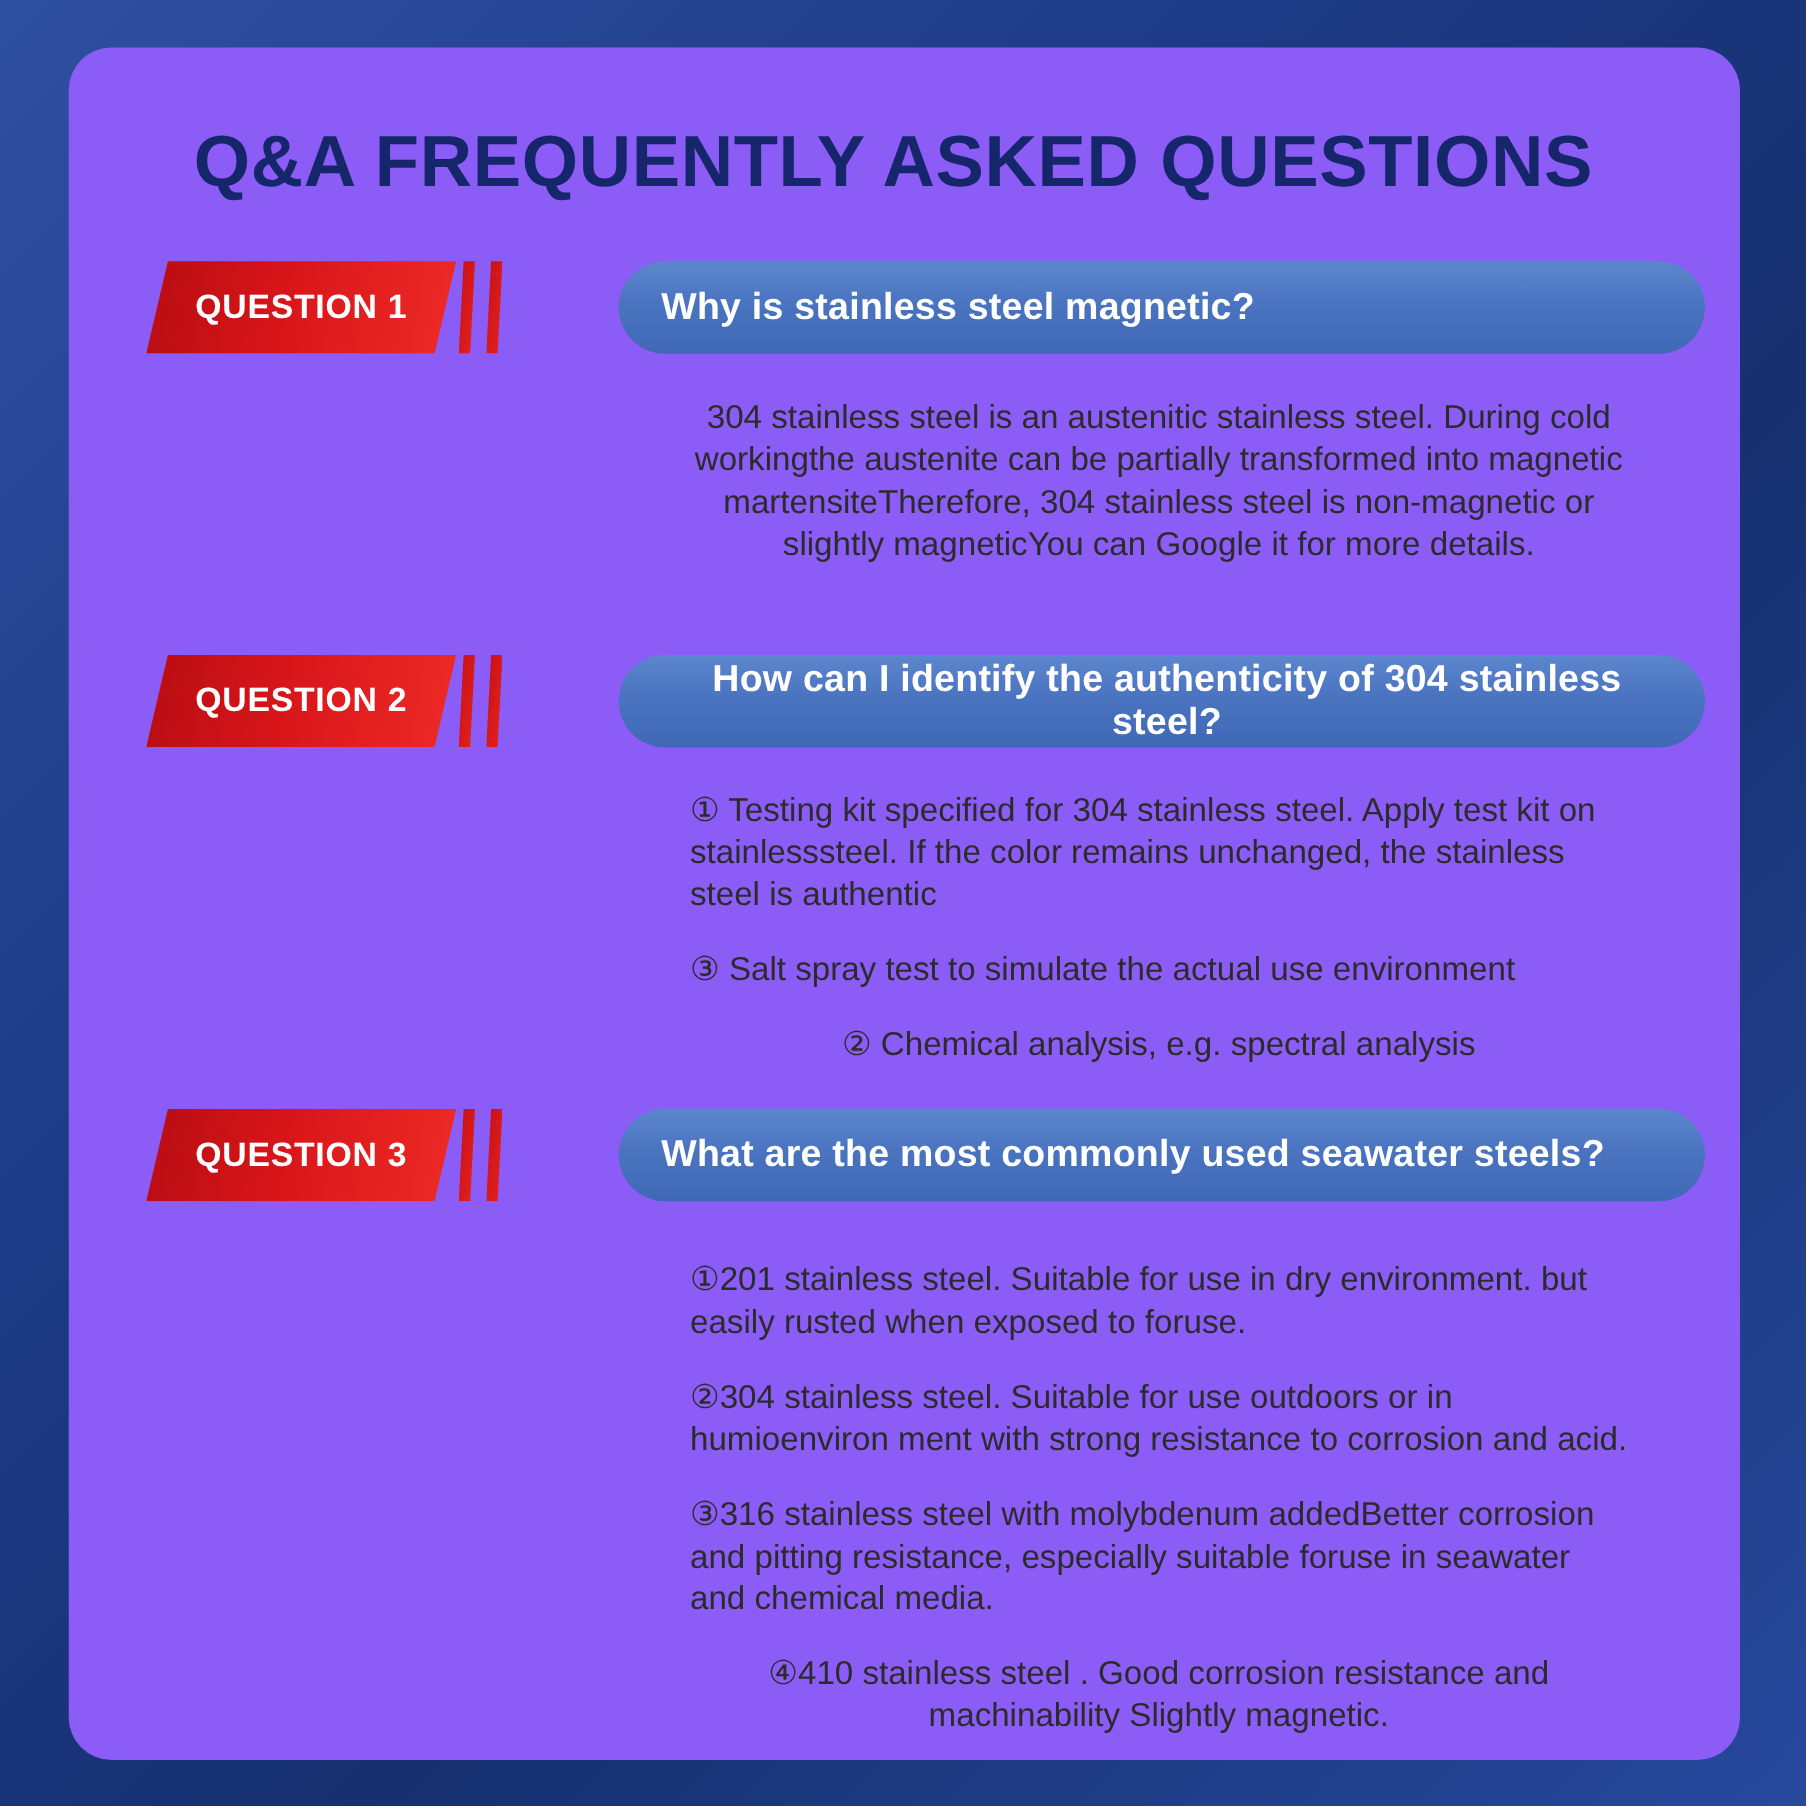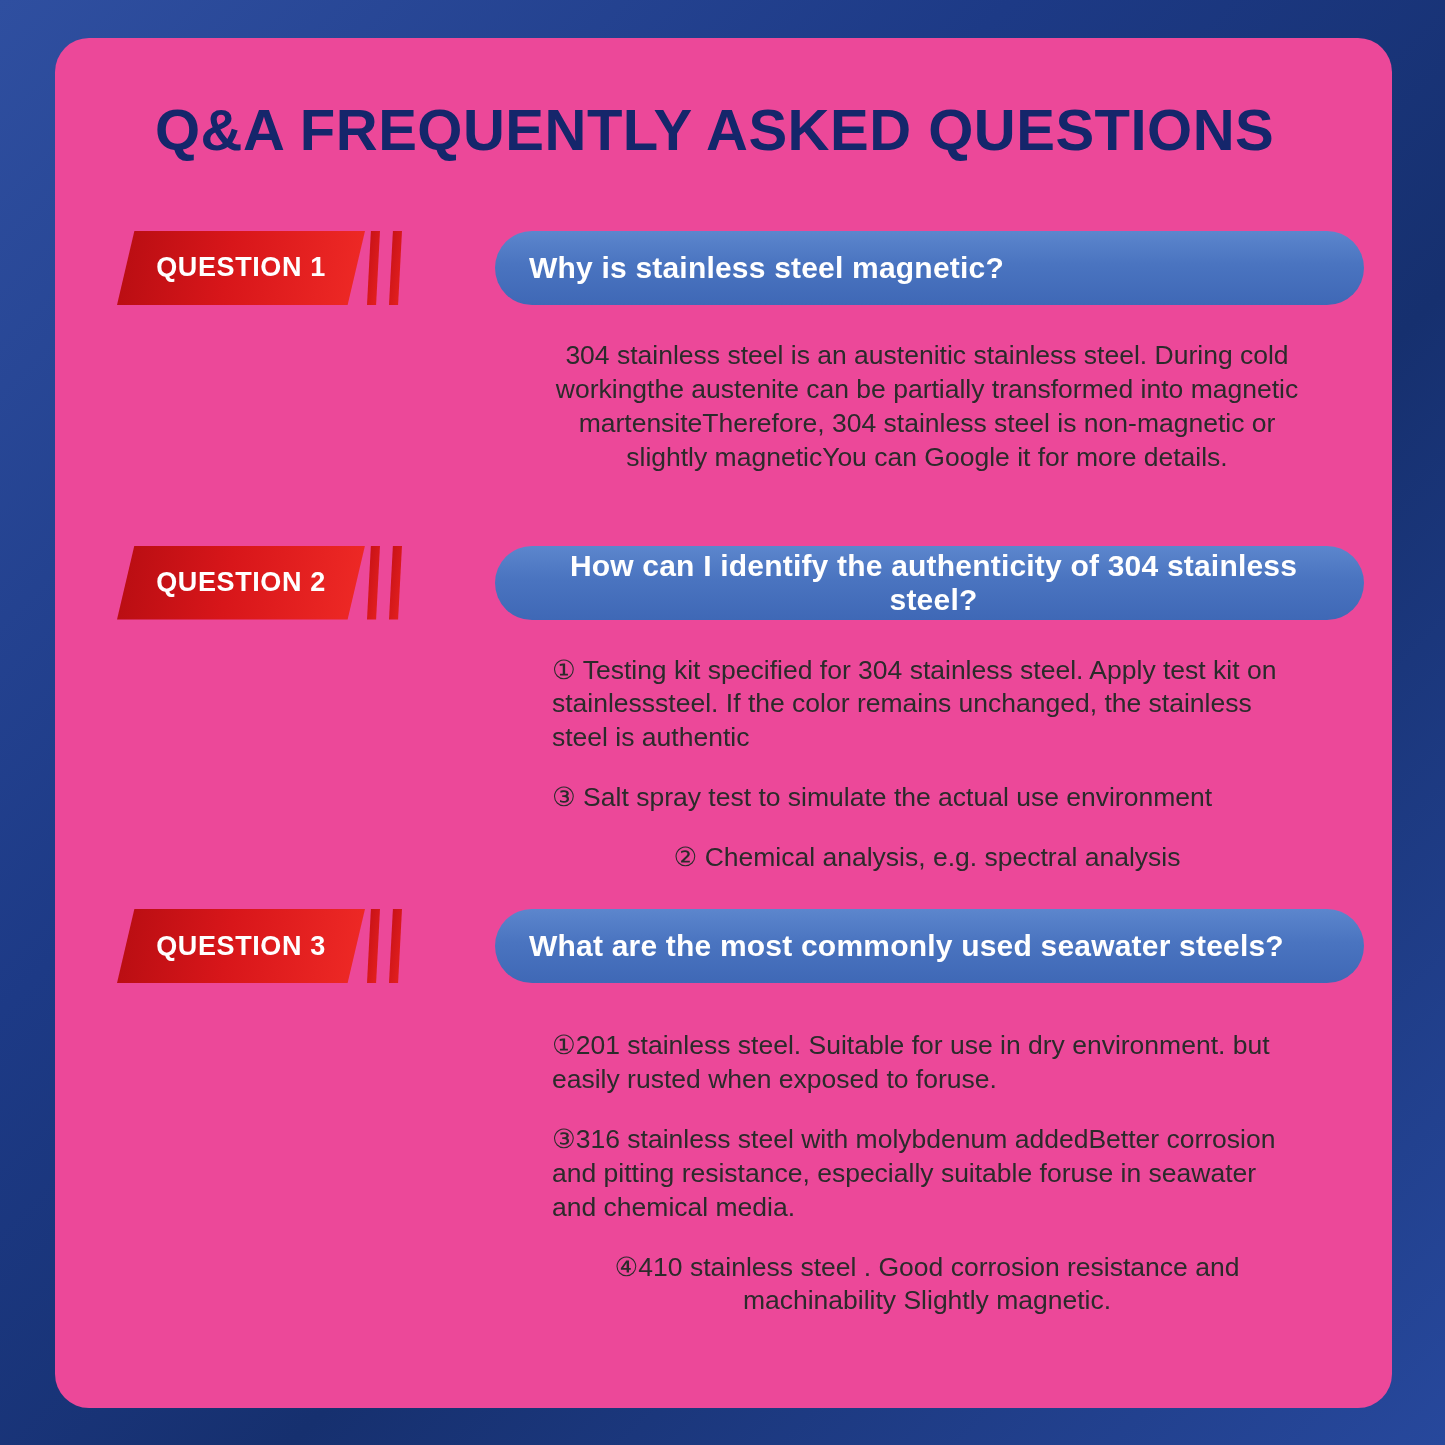--- a/index.html
+++ b/index.html
@@ -12,21 +12,21 @@
     font-family: "Liberation Sans", sans-serif;
     background: linear-gradient(135deg, #2f4fa0 0%, #1d3a86 35%, #16306f 60%, #27489c 100%);
     overflow: hidden;
   }
   .page {
     position: absolute;
     left: 55px;
     top: 38px;
     width: 1337px;
     height: 1370px;
-    background: #ec4899;
+    background: #8b5cf6;
     border-radius: 34px;
     box-sizing: border-box;
   }
   .title {
     margin: 0;
     padding: 62px 0 0 100px;
     font-size: 58px;
     line-height: 1.05;
     font-weight: bold;
     letter-spacing: 0.5px;
@@ -128,21 +128,21 @@
   .gap-a { height: 34px; }
   .gap-b { height: 46px; }
 </style>
 </head>
 <body>
 
 <div class="page">
 
   <h1 class="title">Q&amp;A FREQUENTLY ASKED QUESTIONS</h1>
 
-  <div class="qa-block" style="margin-top:70px;">
+  <div class="qa-block" style="margin-top:48px;">
     <div class="row">
       <div class="badge-wrap">
         <div class="badge"></div>
         <div class="badge-label">QUESTION 1</div>
         <div class="slash s1"></div>
         <div class="slash s2"></div>
       </div>
       <div class="pill">
         <span class="pill-text">Why is stainless steel magnetic?</span>
       </div>
@@ -181,18 +181,19 @@
         <div class="slash s1"></div>
         <div class="slash s2"></div>
       </div>
       <div class="pill">
         <span class="pill-text">What are the most commonly used seawater steels?</span>
       </div>
     </div>
     <div class="gap-b"></div>
     <div class="answer-wrap">
       <p class="answer ans-p">①201 stainless steel. Suitable for use in dry environment. but easily rusted when exposed to foruse.</p>
+      <p class="answer ans-p">②304 stainless steel. Suitable for use outdoors or in humioenviron ment  with strong resistance to corrosion and acid.</p>
       <p class="answer ans-p">③316 stainless steel with molybdenum addedBetter corrosion and pitting resistance, especially suitable foruse in seawater and chemical media.</p>
       <p class="answer ans-p">④410 stainless steel . Good corrosion resistance and machinability Slightly magnetic.</p>
     </div>
   </div>
 
 </div>
 
 </body></html>

